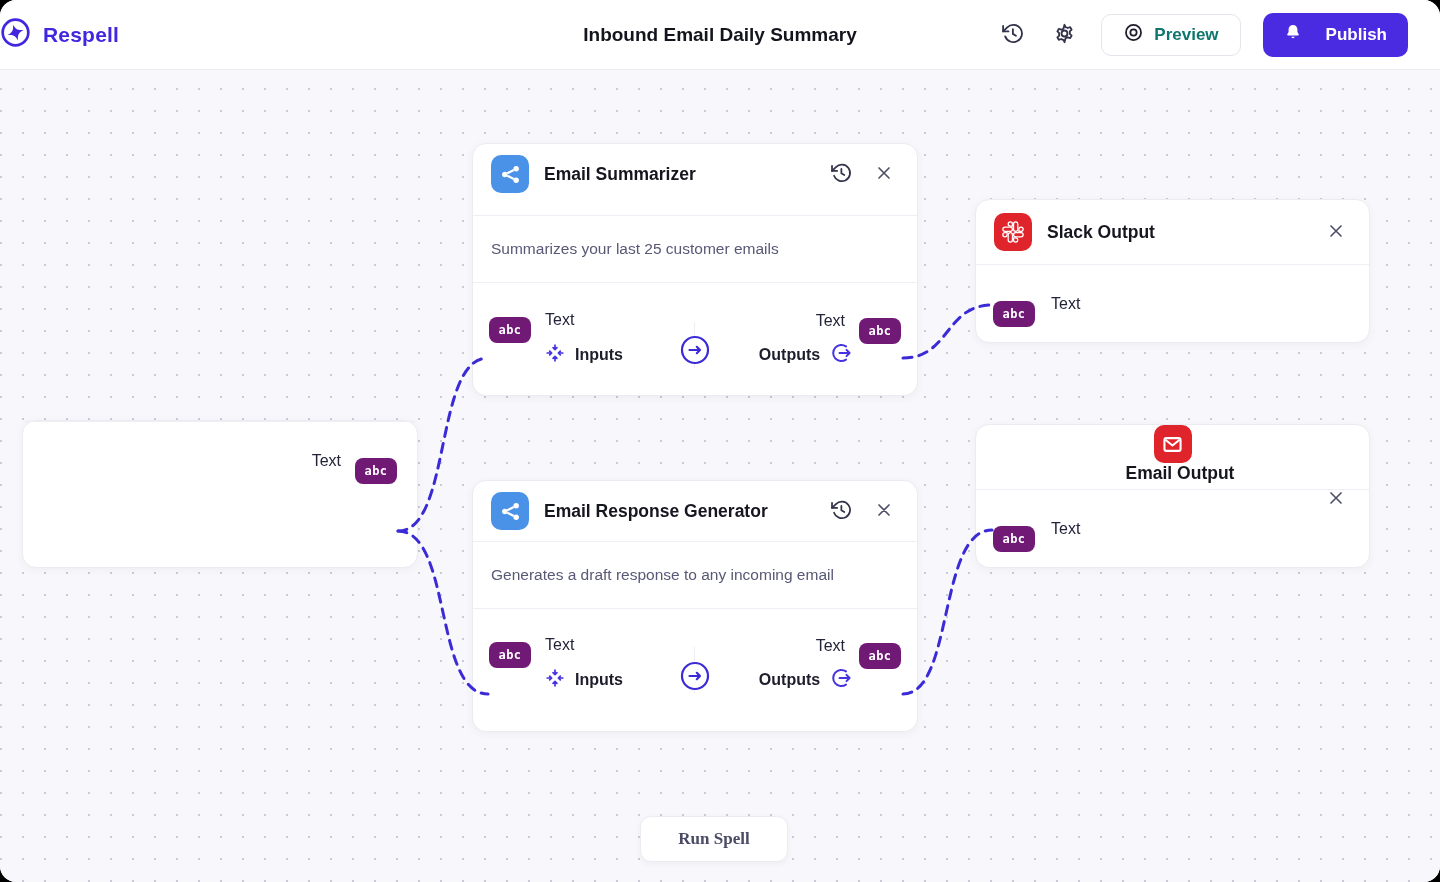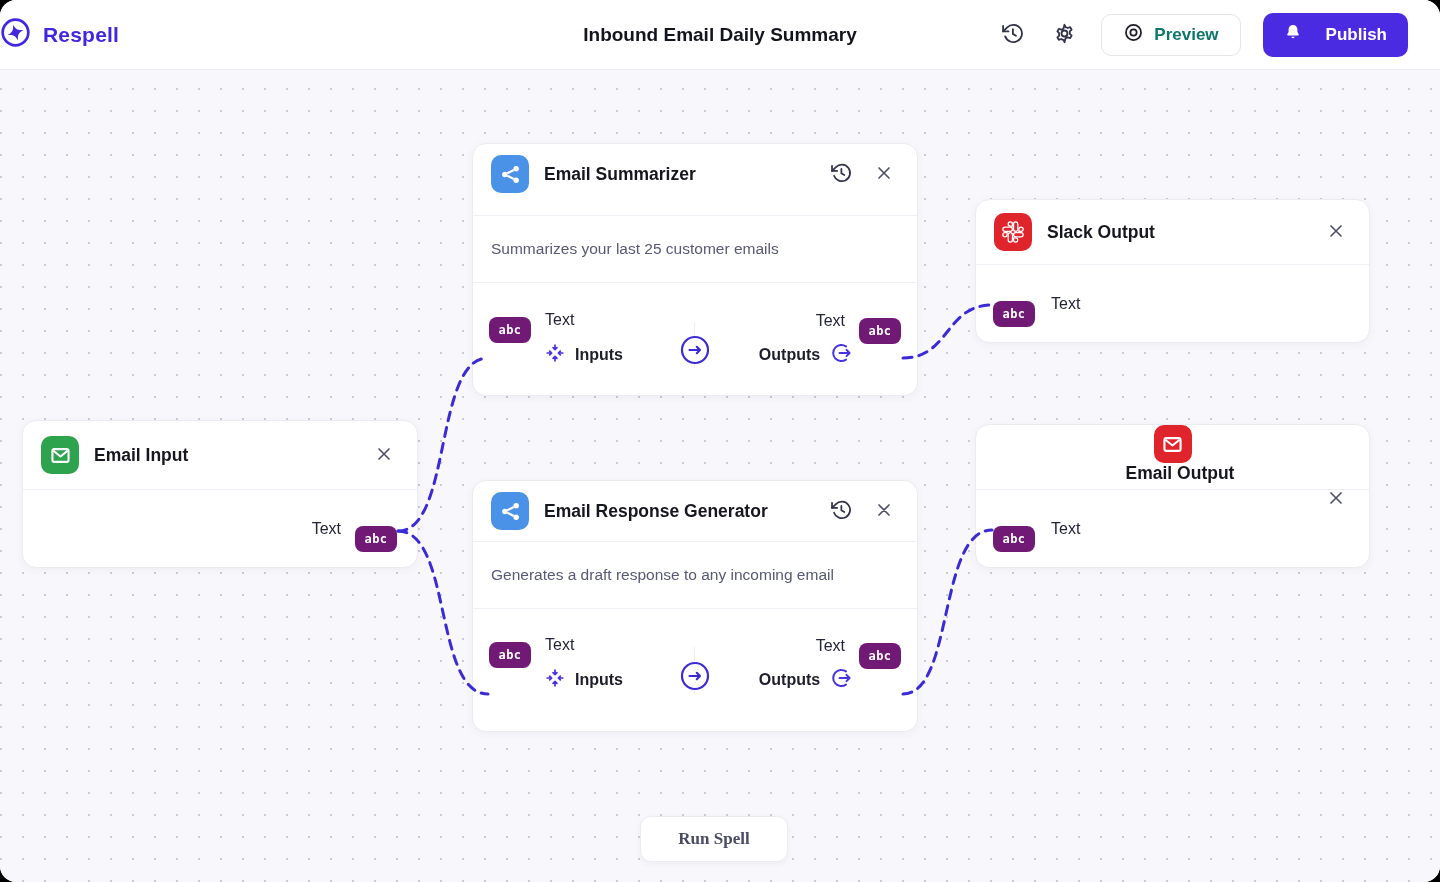--- a/index.html
+++ b/index.html
@@ -272,38 +272,20 @@
         <span class="io-center-circle">
           <svg width="30" height="30" viewBox="0 0 30 30">
             <circle cx="15" cy="15" r="13" fill="#fff" stroke="#3B2BD6" stroke-width="2.2"></circle>
             <path d="M9.5 15 H20 M20 15 L16.8 11.8 M20 15 L16.8 18.2" fill="none" stroke="#3B2BD6" stroke-width="2.2" stroke-linecap="round" stroke-linejoin="round"></path>
           </svg>
         </span>
       </div>
     </div>
 
     <div class="node" id="node-email-input">
-      <div class="node-header">
-        <span class="tile tile-green">
-          <svg width="23" height="23" viewBox="0 0 24 24" fill="none" stroke="#fff" stroke-width="2.2" stroke-linejoin="round">
-            <rect x="3.6" y="5.4" width="16.8" height="13.2" rx="2"></rect>
-            <path d="M4.6 7 L12 13 L19.4 7"></path>
-          </svg>
-        </span>
-        <span class="node-title">Email Input</span>
-        <span class="node-header-actions">
-          <button class="iconbtn" aria-label="remove node">
-            <span>
-              <svg width="20" height="20" viewBox="0 0 24 24" fill="none" stroke="#4E4E6A" stroke-width="2" stroke-linecap="round">
-                <path d="M6 6 L18 18 M18 6 L6 18"></path>
-              </svg>
-            </span>
-          </button>
-        </span>
-      </div>
       <div class="simple-body">
         <span class="port-label">Text</span>
         <span class="port-badge">abc</span>
       </div>
     </div>
 
     <div class="node" id="node-slack-output">
       <div class="node-header">
         <span class="tile tile-red">
           <svg width="22" height="22" viewBox="-1 -1 26 26" fill="none" stroke="#fff" stroke-width="1.5">

